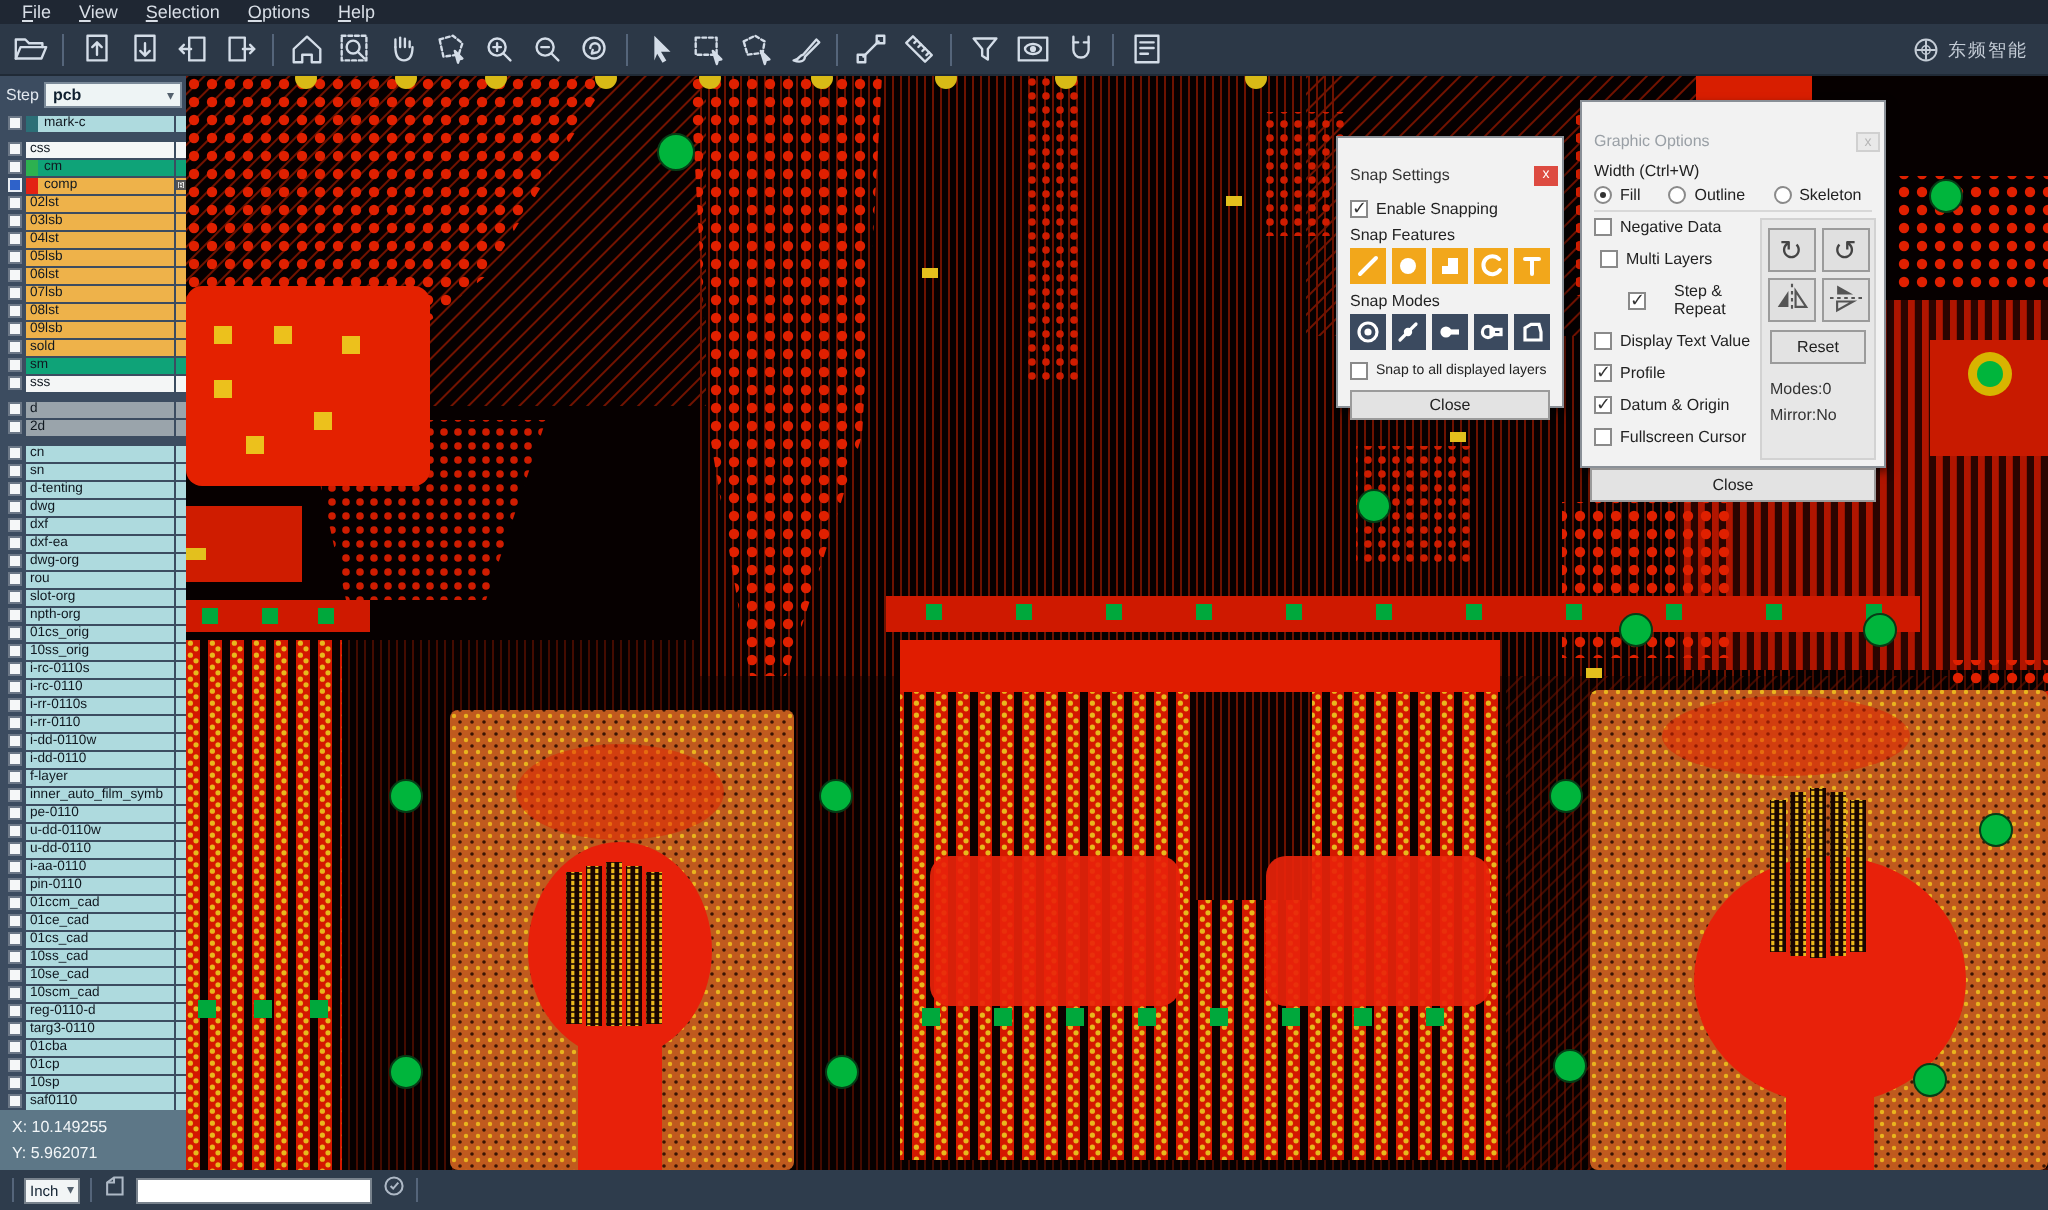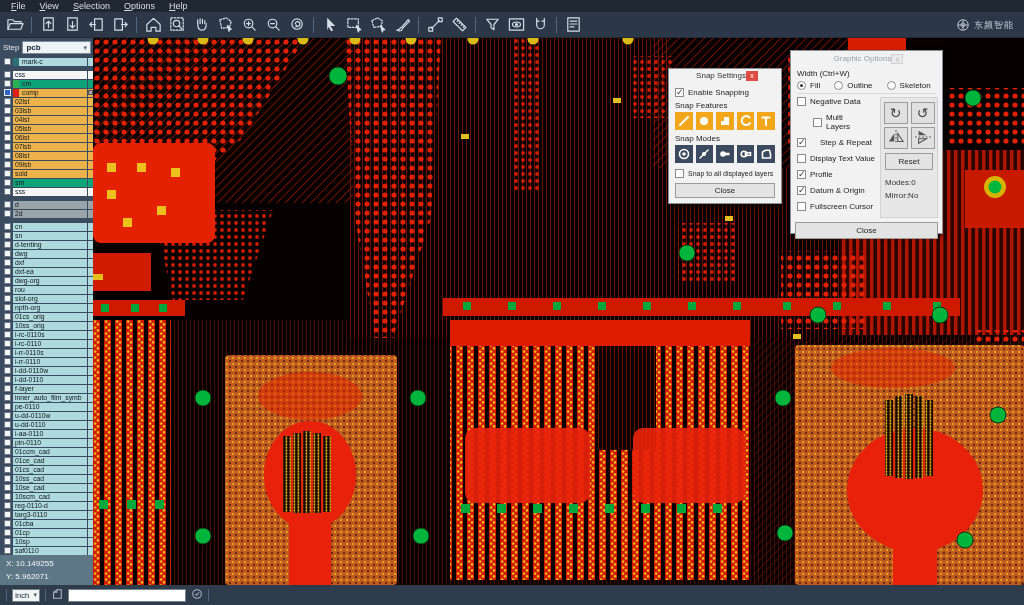--- a/index.html
+++ b/index.html
@@ -33,21 +33,21 @@
   .lswatch { width:6px; height:8px; flex:none; margin-right:1px; }
   .lname { font-size:6.8px; color:#101820; padding-left:2px; white-space:nowrap; line-height:8px; }
   .lgut { width:5px; height:8px; flex:none; margin-left:1px; display:flex; align-items:center; justify-content:center; }
   .lbadge { width:5px; height:5px; background:#e8e8e8; border:1px solid #555; font-size:4px; line-height:4px; color:#222; text-align:center; }
   .coords { position:absolute; left:0; bottom:0; width:93px; height:30px; background:#5d7787; color:#f2f6f8; font-size:8px; padding:2px 0 0 6px; line-height:13px; }
   
   .canvas { position:relative; flex:1; background:#000; overflow:hidden; }
   svg.pcb { position:absolute; left:0; top:0; }
   
   .dlg { position:absolute; background:#f2f2f2; border:1px solid #8a9097; box-shadow:1px 2px 4px rgba(0,0,0,.55); font-size:8px; color:#222; }
-  .dlg-title { height:13px; display:flex; align-items:center; justify-content:center; padding:0 2px 0 6px; }
+  .dlg-title { height:13px; display:flex; align-items:center; justify-content:space-between; padding:0 2px 0 6px;margin-top:12px; }
   .ttext { font-size:8px; color:#333; }
   .ttext.dim { color:#9aa0a6; }
   .close-red { width:12px; height:10px; background:#dd4b41; color:#fff; font-size:7px; line-height:9px; text-align:center; }
   .close-pale { width:12px; height:10px; background:#e9e9e9; color:#b5b5b5; font-size:7px; line-height:9px; text-align:center; border:1px solid #d0d0d0; }
   .dbody { padding:3px 6px 5px 6px; }
   .chkrow { display:flex; align-items:center; gap:4px; margin:3px 0; }
   .dchk { width:9px; height:9px; background:#fff; border:1px solid #8a8a8a; flex:none; position:relative; }
   .dchk.on:after { content:"✓"; position:absolute; left:0px; top:-2px; font-size:9px; color:#333; }
   .dlabel { font-size:8px; color:#222; }
   .grouplabel { font-size:8px; color:#222; margin:4px 0 2px; }
@@ -1026,25 +1026,25 @@
             </div>
           </div>
         <div class="hr"></div>
       </div>
       <div class="go-body">
         <div class="go-left" id="gchecks">
             <div class="chkrow" style="margin: 0px 0px 7px;">
               <span class="dchk"></span>
               <span class="dlabel">Negative Data</span>
             </div>
-            <div class="chkrow" style="margin: 0px 16px 7px;">
+            <div class="chkrow" style="margin: 0px 3px 7px;">
               <span class="dchk"></span>
               <span class="dlabel">Multi Layers</span>
             </div>
-            <div class="chkrow" style="margin: 0px 0px 7px; gap: 14px;">
+            <div class="chkrow" style="margin: 0px 17px 7px; gap: 14px;">
               <span class="dchk on"></span>
               <span class="dlabel">Step &amp; Repeat</span>
             </div>
             <div class="chkrow" style="margin: 0px 0px 7px;">
               <span class="dchk"></span>
               <span class="dlabel">Display Text Value</span>
             </div>
             <div class="chkrow" style="margin: 0px 0px 7px;">
               <span class="dchk on"></span>
               <span class="dlabel">Profile</span>

